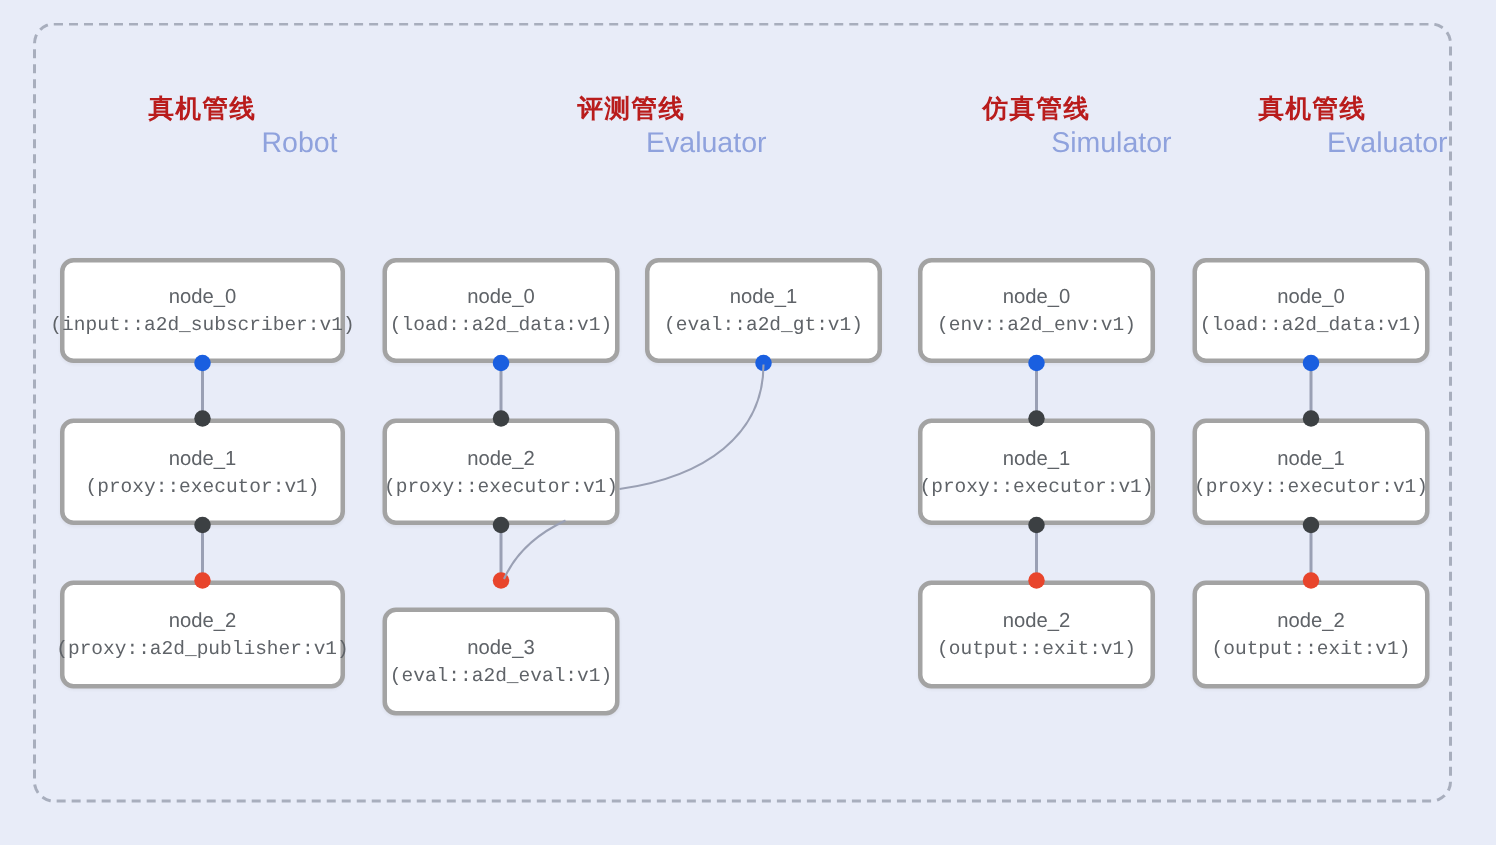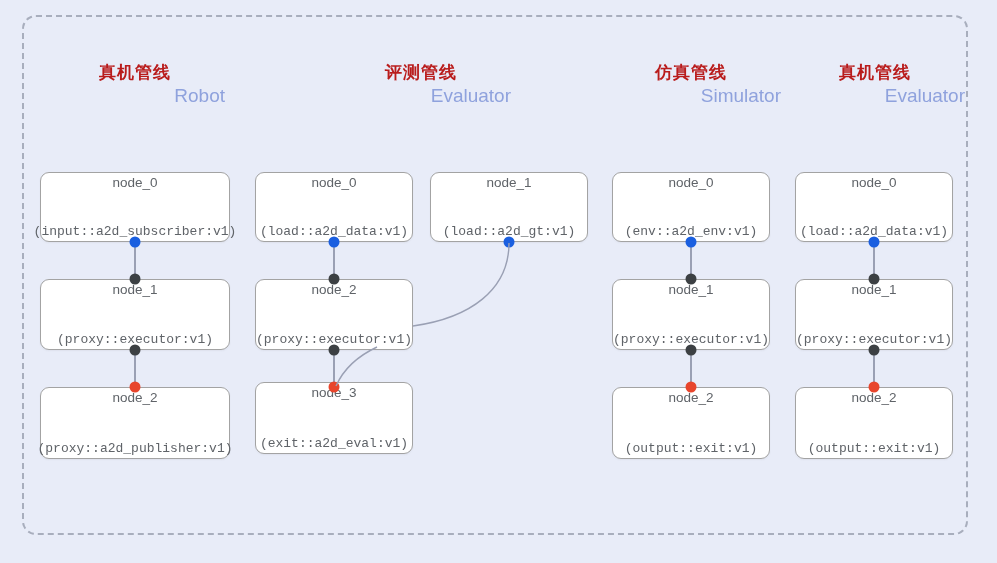--- a/index.html
+++ b/index.html
@@ -56,27 +56,27 @@
     line-height: 24px;
     white-space: nowrap;
     text-align: right;
   }
 
   
   .node-card {
     position: absolute;
     box-sizing: border-box;
     background: #ffffff;
-    border: 1px solid #a3a3a3;
+    border: 3px solid #a3a3a3;
     border-radius: 9px;
     box-shadow: 0 1px 2px rgba(60, 64, 67, 0.06);
     display: flex;
     flex-direction: column;
     align-items: center;
-    justify-content: space-between;
+    justify-content: center;
   }
   .node-name {
     font-size: 13.5px;
     color: #5f6368;
     line-height: 19px;
     white-space: nowrap;
   }
   .node-spec {
     font-size: 13px;
     color: #5f6368;
@@ -165,28 +165,28 @@
   <div class="edge-line" style="left:334px; top:350px; height:37px;"></div>
 
   <div class="node-card" style="left:255px; top:172px; width:158px; height:70px;">
     <div class="node-name">node_0</div>
     <div class="node-spec">(load::a2d_data:v1)</div>
   </div>
   <div class="node-card" style="left:255px; top:279px; width:158px; height:71px;">
     <div class="node-name">node_2</div>
     <div class="node-spec">(proxy::executor:v1)</div>
   </div>
-  <div class="node-card" style="left:255px; top:382px; width:158px; height:72px;">
+  <div class="node-card" style="left:255px; top:405px; width:158px; height:72px;">
     <div class="node-name">node_3</div>
-    <div class="node-spec">(exit::a2d_eval:v1)</div>
+    <div class="node-spec">(eval::a2d_eval:v1)</div>
   </div>
 
   <div class="node-card" style="left:430px; top:172px; width:158px; height:70px;">
     <div class="node-name">node_1</div>
-    <div class="node-spec">(load::a2d_gt:v1)</div>
+    <div class="node-spec">(eval::a2d_gt:v1)</div>
   </div>
 
   <div class="port port-in" style="left:334px; top:242px;"></div>
   <div class="port port-mid" style="left:334px; top:279px;"></div>
   <div class="port port-mid" style="left:334px; top:350px;"></div>
   <div class="port port-out" style="left:334px; top:387px;"></div>
   <div class="port port-in" style="left:509px; top:242px;"></div>
 
   <div class="edge-line" style="left:691px; top:242px; height:37px;"></div>
   <div class="edge-line" style="left:691px; top:350px; height:37px;"></div>

